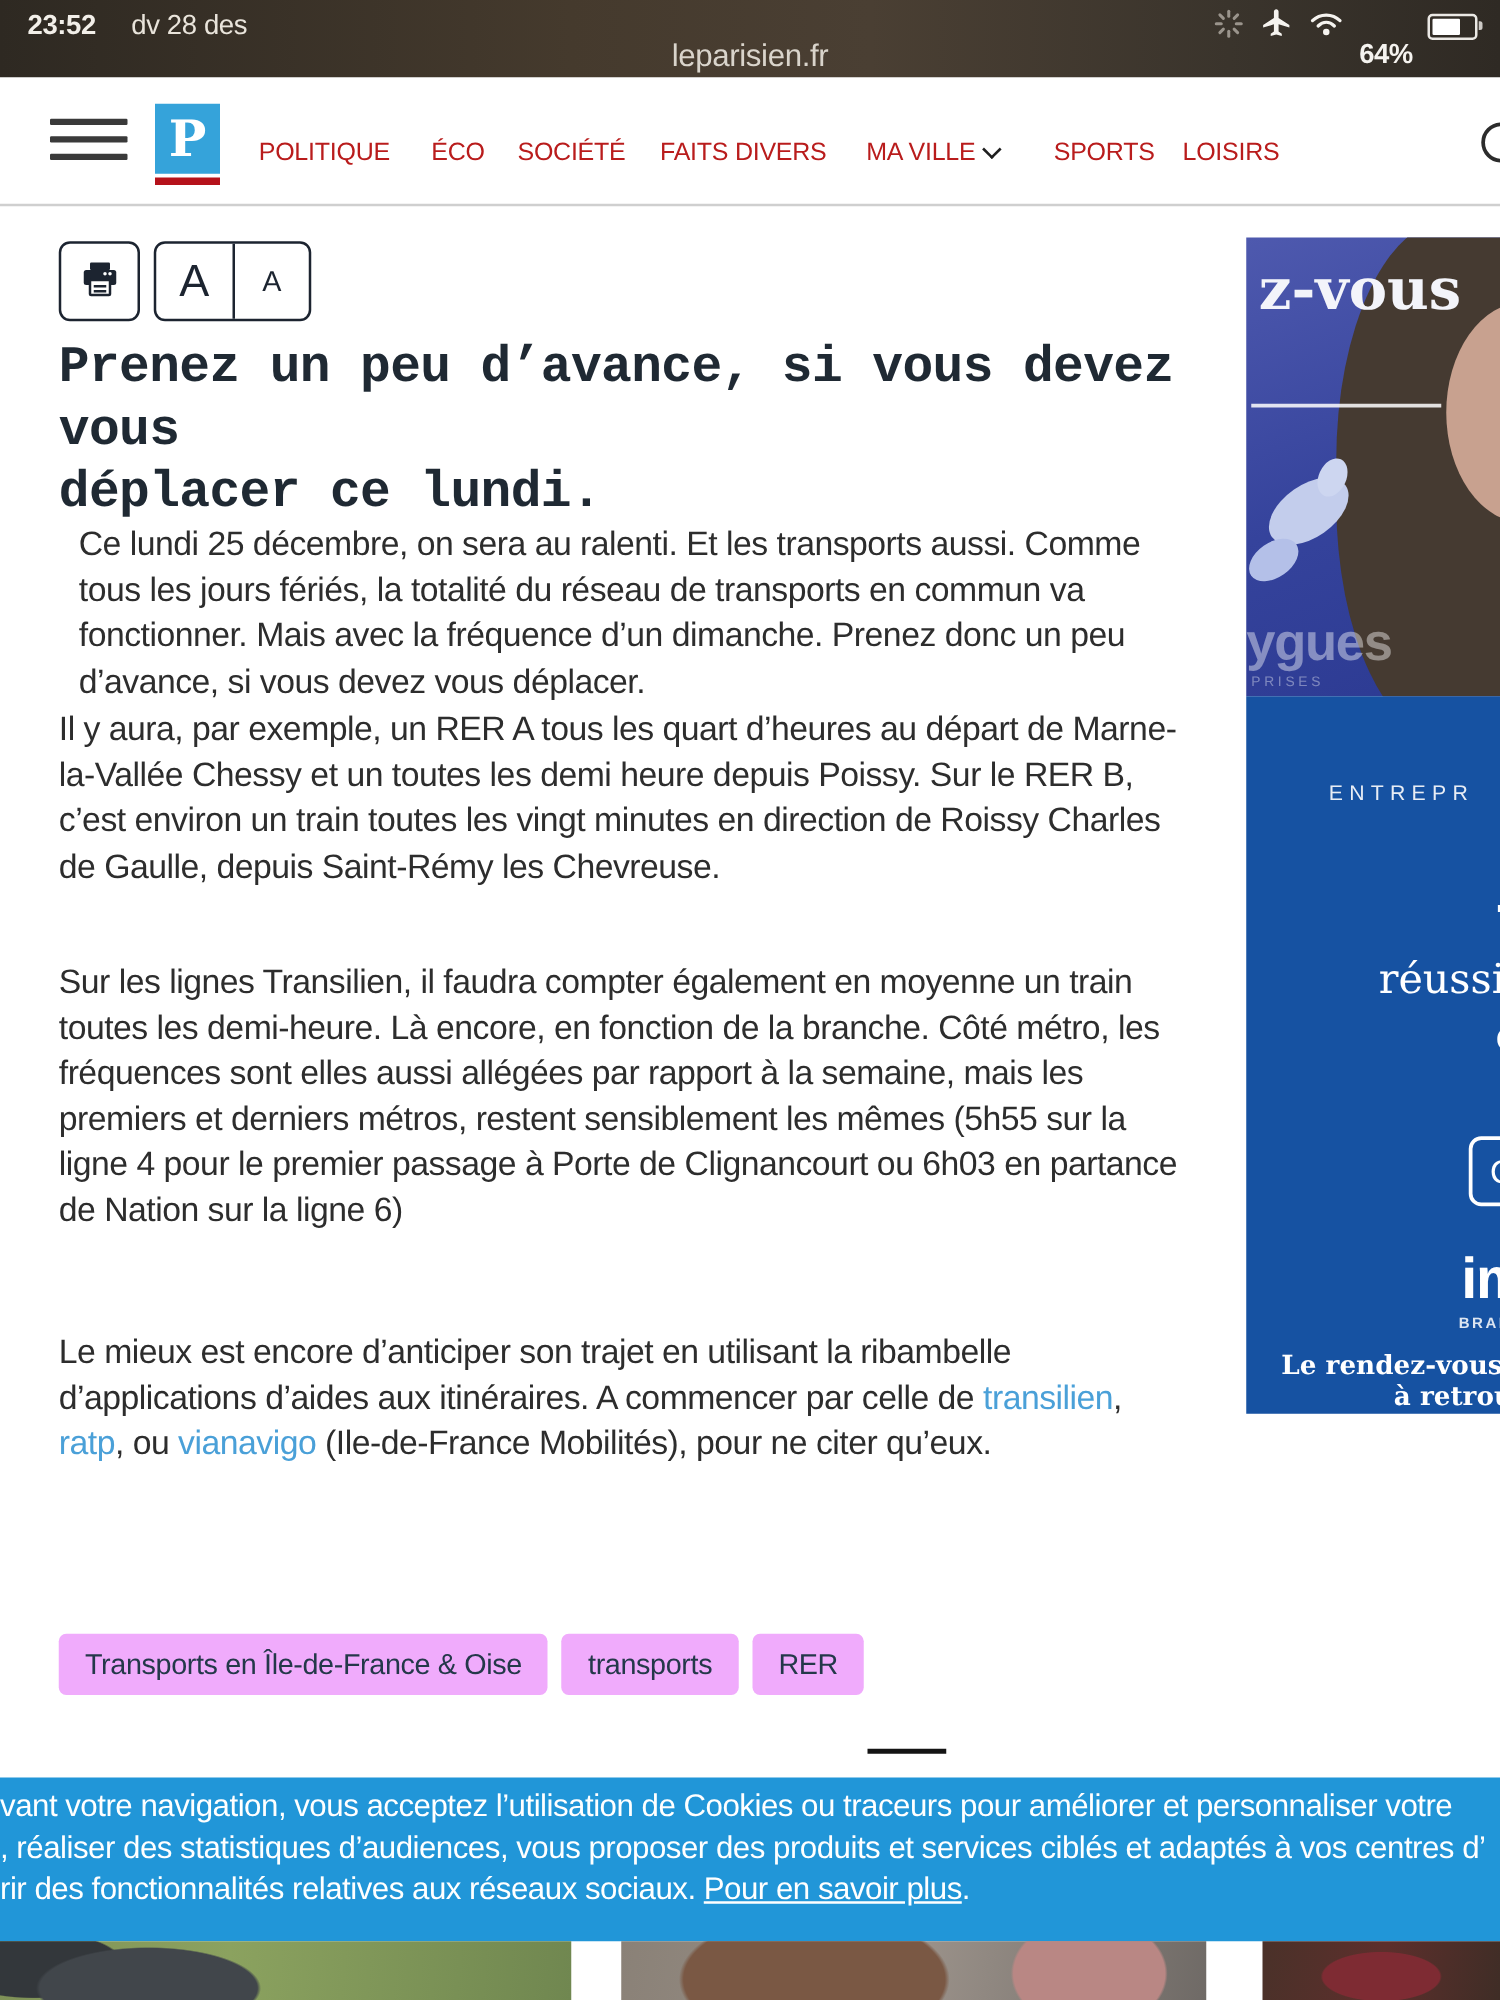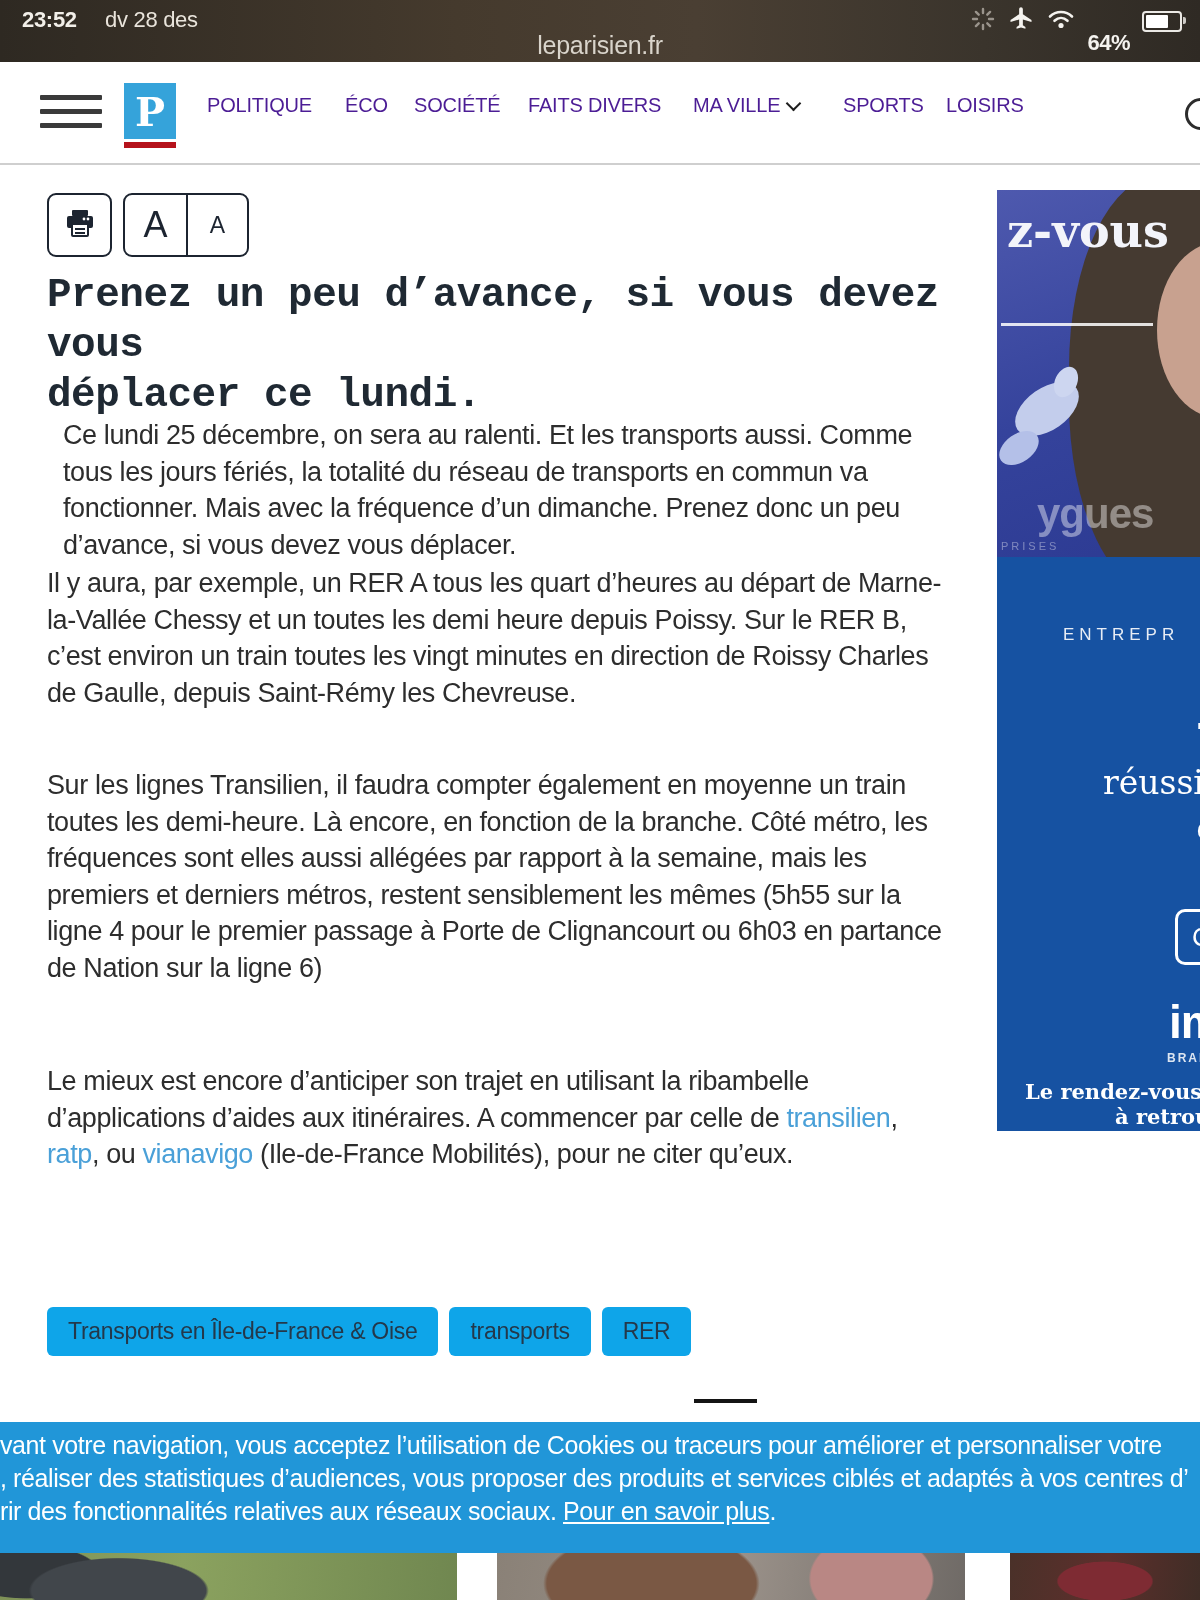--- a/index.html
+++ b/index.html
@@ -20,58 +20,58 @@
 
   
   .navbar{position:absolute;left:0;top:62px;width:1200px;height:101px;background:#ffffff;
           border-bottom:2px solid #cfcfcf;}
   .burger{position:absolute;left:40px;top:33px;width:62px;height:34px;cursor:pointer;}
   .burger span{display:block;width:62px;height:5px;background:#3a3a3a;border-radius:1px;margin-bottom:9px;}
   .logo{position:absolute;left:124px;top:21px;width:52px;cursor:pointer;}
   .logo-box{width:52px;height:56px;background:#35a3da;color:#ffffff;display:flex;align-items:center;justify-content:center;
             font-family:"DejaVu Serif",serif;font-size:40px;font-weight:700;}
   .logo-bar{width:52px;height:6px;background:#b5121b;margin-top:3px;}
-  .nav-item{position:absolute;top:32px;font-size:20px;color:#4c1d95;letter-spacing:-0.2px;cursor:pointer;white-space:nowrap;}
+  .nav-item{position:absolute;top:49px;font-size:20px;color:#b91c1c;letter-spacing:-0.2px;cursor:pointer;white-space:nowrap;}
   .chev{display:inline-block;width:9px;height:9px;border-right:2px solid #1e1e1e;border-bottom:2px solid #1e1e1e;
         transform:rotate(45deg);margin-left:8px;margin-bottom:3px;}
   .nav-search{position:absolute;left:1185px;top:36px;width:26px;height:26px;border:3px solid #2c2c2c;border-radius:50%;}
 
   
   .tool-print{position:absolute;left:47px;top:193px;width:61px;height:60px;border:2px solid #1c2430;border-radius:9px;
               background:#fff;display:flex;align-items:center;justify-content:center;cursor:pointer;}
   .tool-font{position:absolute;left:123px;top:193px;width:122px;height:60px;border:2px solid #1c2430;border-radius:9px;
              background:#fff;display:flex;cursor:pointer;}
   .tf-big{width:61px;display:flex;align-items:center;justify-content:center;font-size:36px;color:#1c2430;border-right:2px solid #1c2430;}
   .tf-small{flex:1;display:flex;align-items:center;justify-content:center;font-size:23px;color:#1c2430;}
 
   
   .title{position:absolute;left:47px;top:270px;width:920px;font-family:Liberation Mono, monospace;
          font-weight:600;font-size:41px;line-height:50px;color:#1f2933;letter-spacing:-0.5px;}
   .para{position:absolute;left:47px;width:900px;font-size:27px;line-height:36.5px;color:#2d2d2d;letter-spacing:-0.4px;}
   .p1{top:401px;} .p2{top:565px;} .p3{top:767px;} .p4{top:1063px;}
   .para a{color:#4aa0d8;text-decoration:none;cursor:pointer;}
 
   .tags{position:absolute;left:47px;top:1307px;display:flex;gap:11px;}
-  .tag{background:#0ea5e9;color:#24384a;font-size:23px;letter-spacing:-0.3px;padding:11px 21px;border-radius:6px;
+  .tag{background:#f0abfc;color:#24384a;font-size:23px;letter-spacing:-0.3px;padding:11px 21px;border-radius:6px;
        white-space:nowrap;cursor:pointer;}
   .hr-mini{position:absolute;left:694px;top:1399px;width:63px;height:4px;background:#141414;}
 
   
   .ad{position:absolute;left:997px;top:190px;width:212px;height:941px;}
   .ad-top{position:absolute;left:0;top:0;width:212px;height:367px;overflow:hidden;
           background:linear-gradient(160deg,#4e59ae 0%,#35439c 55%,#2c3a92 100%);}
   .ad-hair{position:absolute;right:-60px;top:-15px;width:200px;height:420px;background:#453a31;border-radius:46%;}
   .ad-face{position:absolute;right:-72px;top:52px;width:124px;height:176px;background:#c8a18f;border-radius:50%;}
   .ad-t1{position:absolute;left:10px;top:14px;font-family:"DejaVu Serif",serif;font-weight:700;font-size:46px;color:#f3f4fa;}
   .ad-t2{position:absolute;left:2px;top:70px;font-family:"DejaVu Serif",serif;font-weight:700;font-size:46px;color:#f3f4fa;}
   .ad-underline{position:absolute;left:4px;top:133px;width:152px;height:3px;background:rgba(255,255,255,.85);}
   .ad-e1{position:absolute;left:14px;top:198px;width:72px;height:42px;background:#c3cdec;border-radius:50%;transform:rotate(-35deg);}
   .ad-e2{position:absolute;left:0px;top:244px;width:44px;height:28px;background:#b4c0e8;border-radius:50%;transform:rotate(-35deg);}
   .ad-e3{position:absolute;left:58px;top:176px;width:22px;height:32px;background:#cdd6f0;border-radius:50%;transform:rotate(25deg);}
-  .ad-faint1{position:absolute;left:0px;top:300px;font-size:42px;font-weight:700;letter-spacing:-1px;color:rgba(255,255,255,.42);margin-left:40px;}
+  .ad-faint1{position:absolute;left:0px;top:300px;font-size:42px;font-weight:700;letter-spacing:-1px;color:rgba(255,255,255,.42);}
   .ad-faint2{position:absolute;left:4px;top:350px;font-size:11px;letter-spacing:3px;color:rgba(255,255,255,.38);}
   .ad-bottom{position:absolute;left:0;top:367px;width:212px;height:574px;background:#1652a2;}
   .ad-brand{position:absolute;left:62px;top:4px;font-size:54px;font-weight:500;letter-spacing:-1px;color:#ffffff;white-space:nowrap;}
   .ad-brand-sub{position:absolute;left:66px;top:68px;font-size:17px;letter-spacing:5px;color:#e8edf5;white-space:nowrap;}
   .ad-head{position:absolute;left:10px;width:260px;text-align:right;font-family:"DejaVu Serif",serif;
            color:#ffffff;font-size:33px;white-space:nowrap;}
   .ad-h1{top:160px;} .ad-h2{top:206px;} .ad-h3{top:252px;}
   .ad-btn{position:absolute;left:178px;top:352px;width:96px;height:50px;border:3px solid #ffffff;border-radius:10px;
           color:#ffffff;font-size:26px;display:flex;align-items:center;padding-left:14px;cursor:pointer;}
   .ad-logo2{position:absolute;left:172px;top:438px;font-size:46px;font-weight:700;letter-spacing:-1px;color:#ffffff;}

